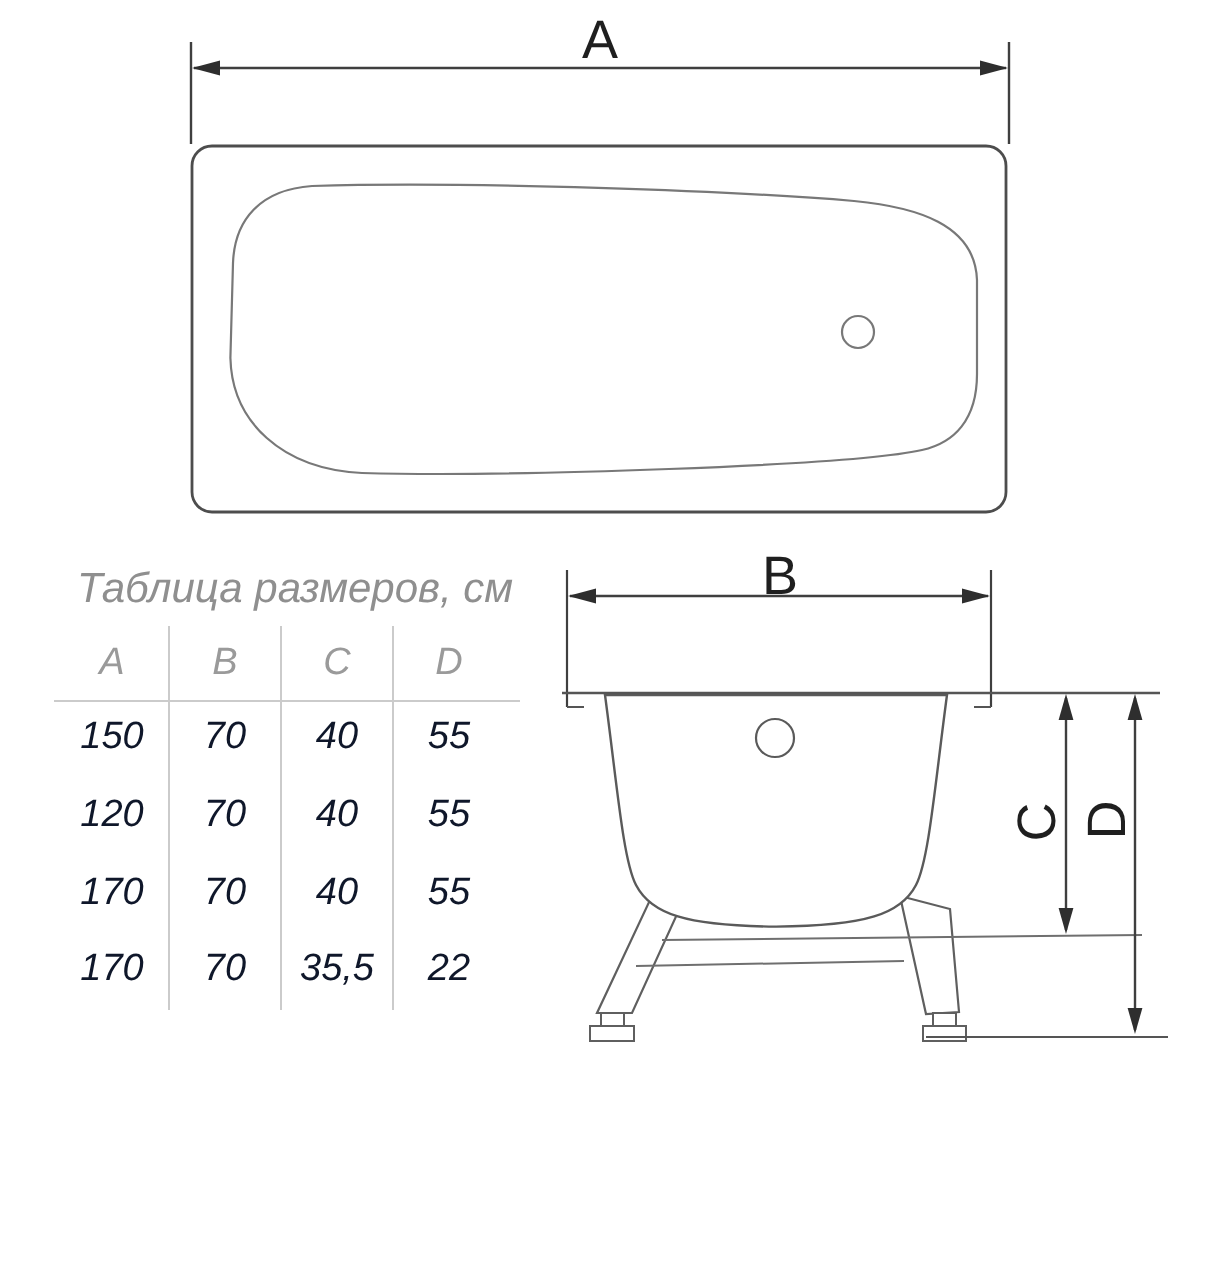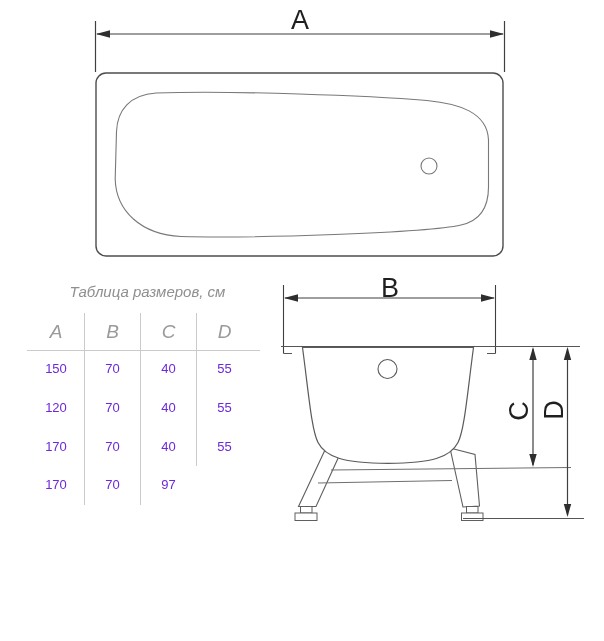--- a/index.html
+++ b/index.html
@@ -28,21 +28,21 @@
     color: #979797;
   }
   .table-title {
     position: absolute;
     left: 0; top: 0;
     width: 233px;
     padding-left: 8px;
     box-sizing: border-box;
     text-align: center;
     font-style: italic;
-    font-size: 15px;
+    font-size: 21px;
     color: #8f8f8f;
     white-space: nowrap;
   }
   .table-grid {
     position: absolute;
     left: 1px; top: 30px;
     display: grid;
     grid-template-columns: 56px 56px 56px 56px;
   }
   .hcell {
@@ -50,22 +50,23 @@
     line-height: 37px;
     text-align: center;
     font-style: italic;
     font-size: 19px;
     color: #9a9a9a;
   }
   .cell {
     height: 38.8px;
     line-height: 38.8px;
     text-align: center;
-    font-size: 13px;
-    color: #6d28d9;
+    font-size: 19px;
+    color: #0f172a;
+    font-style: italic;
   }
   .bl { border-left: 1px solid #cbcbcb; }
   .header-line {
     position: absolute;
     left: 0; top: 67px;
     width: 233px; height: 0;
     border-top: 1px solid #cbcbcb;
   }
 </style>
 </head>
@@ -167,19 +168,20 @@
       <div class="cell bl">40</div>
       <div class="cell bl">55</div>
 
       <div class="cell">170</div>
       <div class="cell bl">70</div>
       <div class="cell bl">40</div>
       <div class="cell bl">55</div>
 
       <div class="cell">170</div>
       <div class="cell bl">70</div>
-      <div class="cell bl">97</div>
+      <div class="cell bl">35,5</div>
+      <div class="cell bl">22</div>
     </div>
 
     <div class="header-line"></div>
   </div>
 
 </div>
 
 </body></html>

